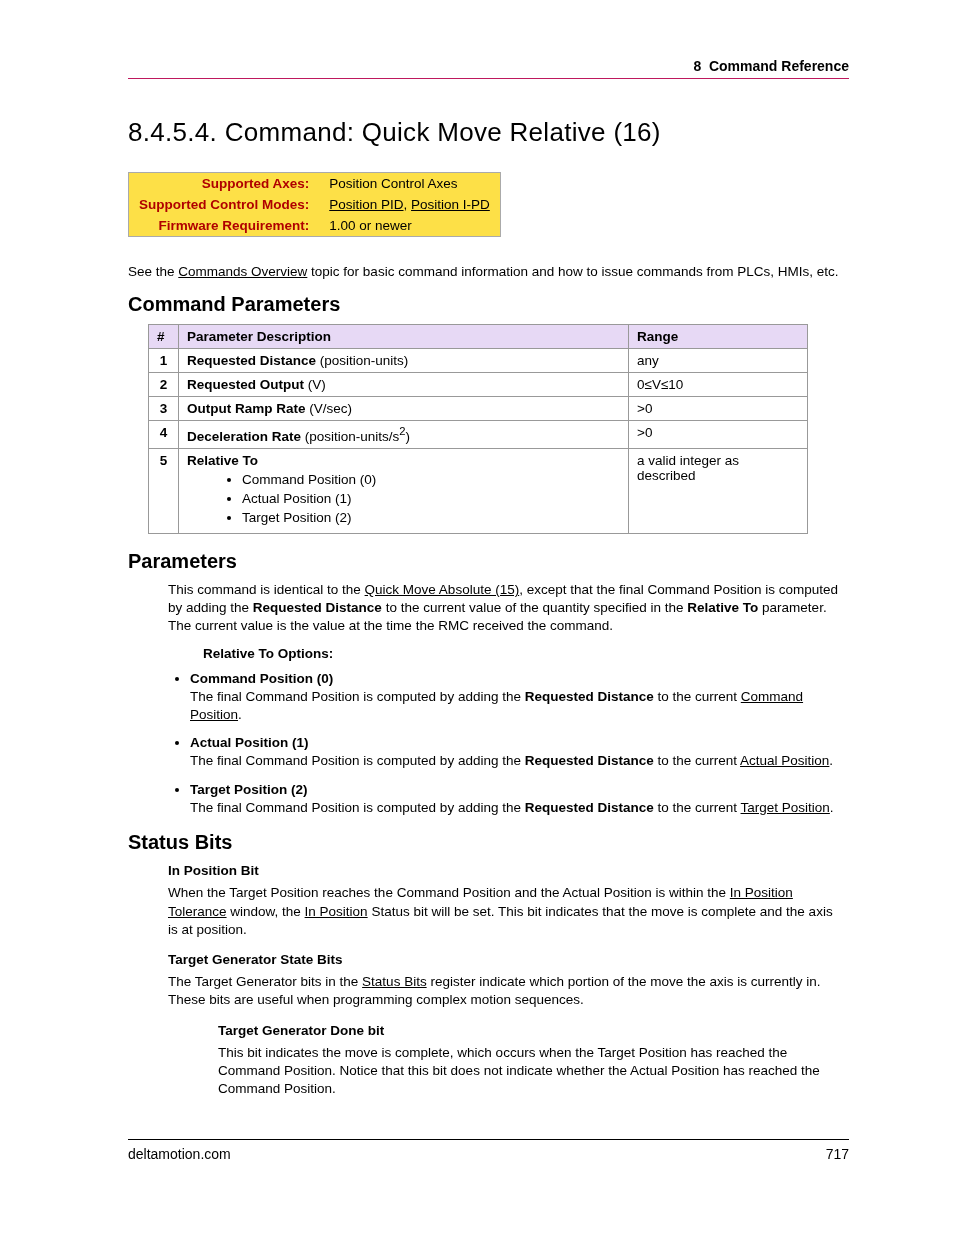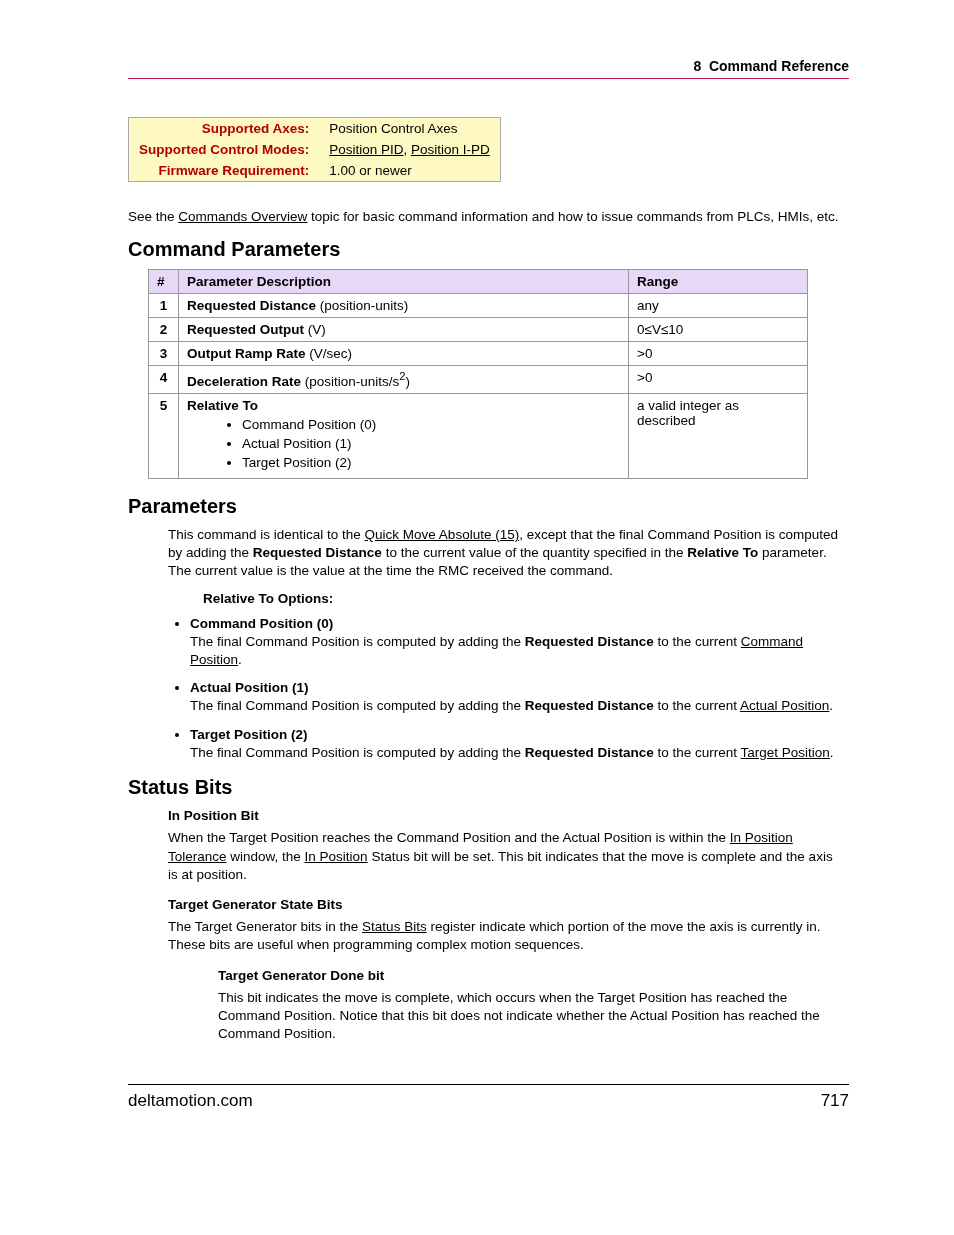--- a/index.html
+++ b/index.html
@@ -27,21 +27,21 @@
     font-weight: normal;
     font-size: 26px;
     margin: 0 0 24px 0;
     letter-spacing: 0.3px;
   }
   .info-table {
     border-collapse: collapse;
     margin-bottom: 26px;
   }
   .info-table td {
-    background: #fef9c3;
+    background: #fde047;
     border: 1px solid #aaa;
     padding: 3px 10px 3px 10px;
     vertical-align: top;
   }
   .info-table td.label {
     color: #b00000;
     font-weight: bold;
     text-align: right;
     border-right: none;
   }
@@ -124,32 +124,35 @@
   .status-block p { margin: 0 4px 12px 0; }
   .done-block {
     margin-left: 50px;
   }
   .footer {
     border-top: 1px solid #000;
     margin-top: 40px;
     padding-top: 6px;
     display: flex;
     justify-content: space-between;
-    font-size: 17px;
+    font-size: 14px;
   }
   b { font-weight: bold; }
 </style>
 </head>
 <body>
 
 <div class="page">
   <div class="header-line">
     <span>8</span>&nbsp;&nbsp;<span>Command Reference</span>
   </div>
 
+  <h1 class="title">
+    <span>8.4.5.4.</span> <span>Command: Quick Move Relative (16)</span>
+  </h1>
 
   <table class="info-table">
     <tbody>
         <tr>
       <td class="label">Supported Axes:</td>
       <td class="val">Position Control Axes</td>
     </tr>
     <tr>
       <td class="label">Supported Control Modes:</td>
       <td class="val">

